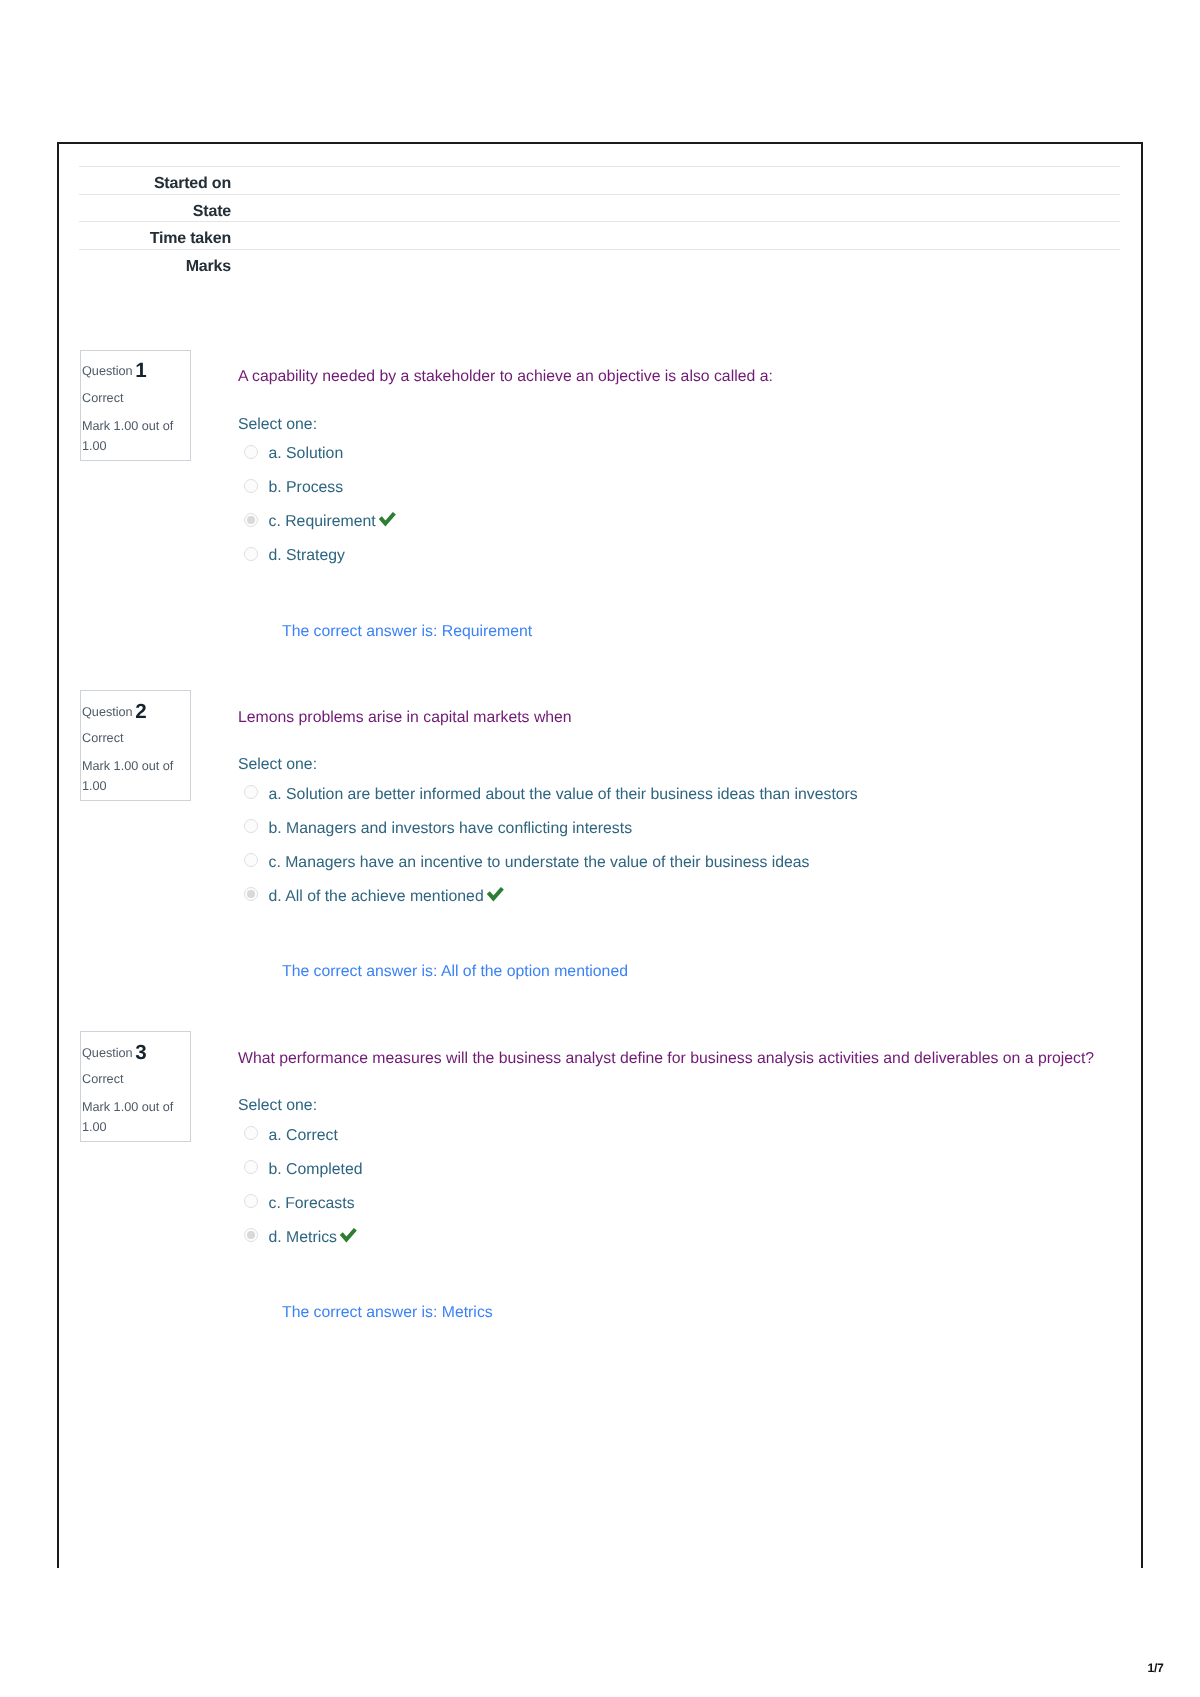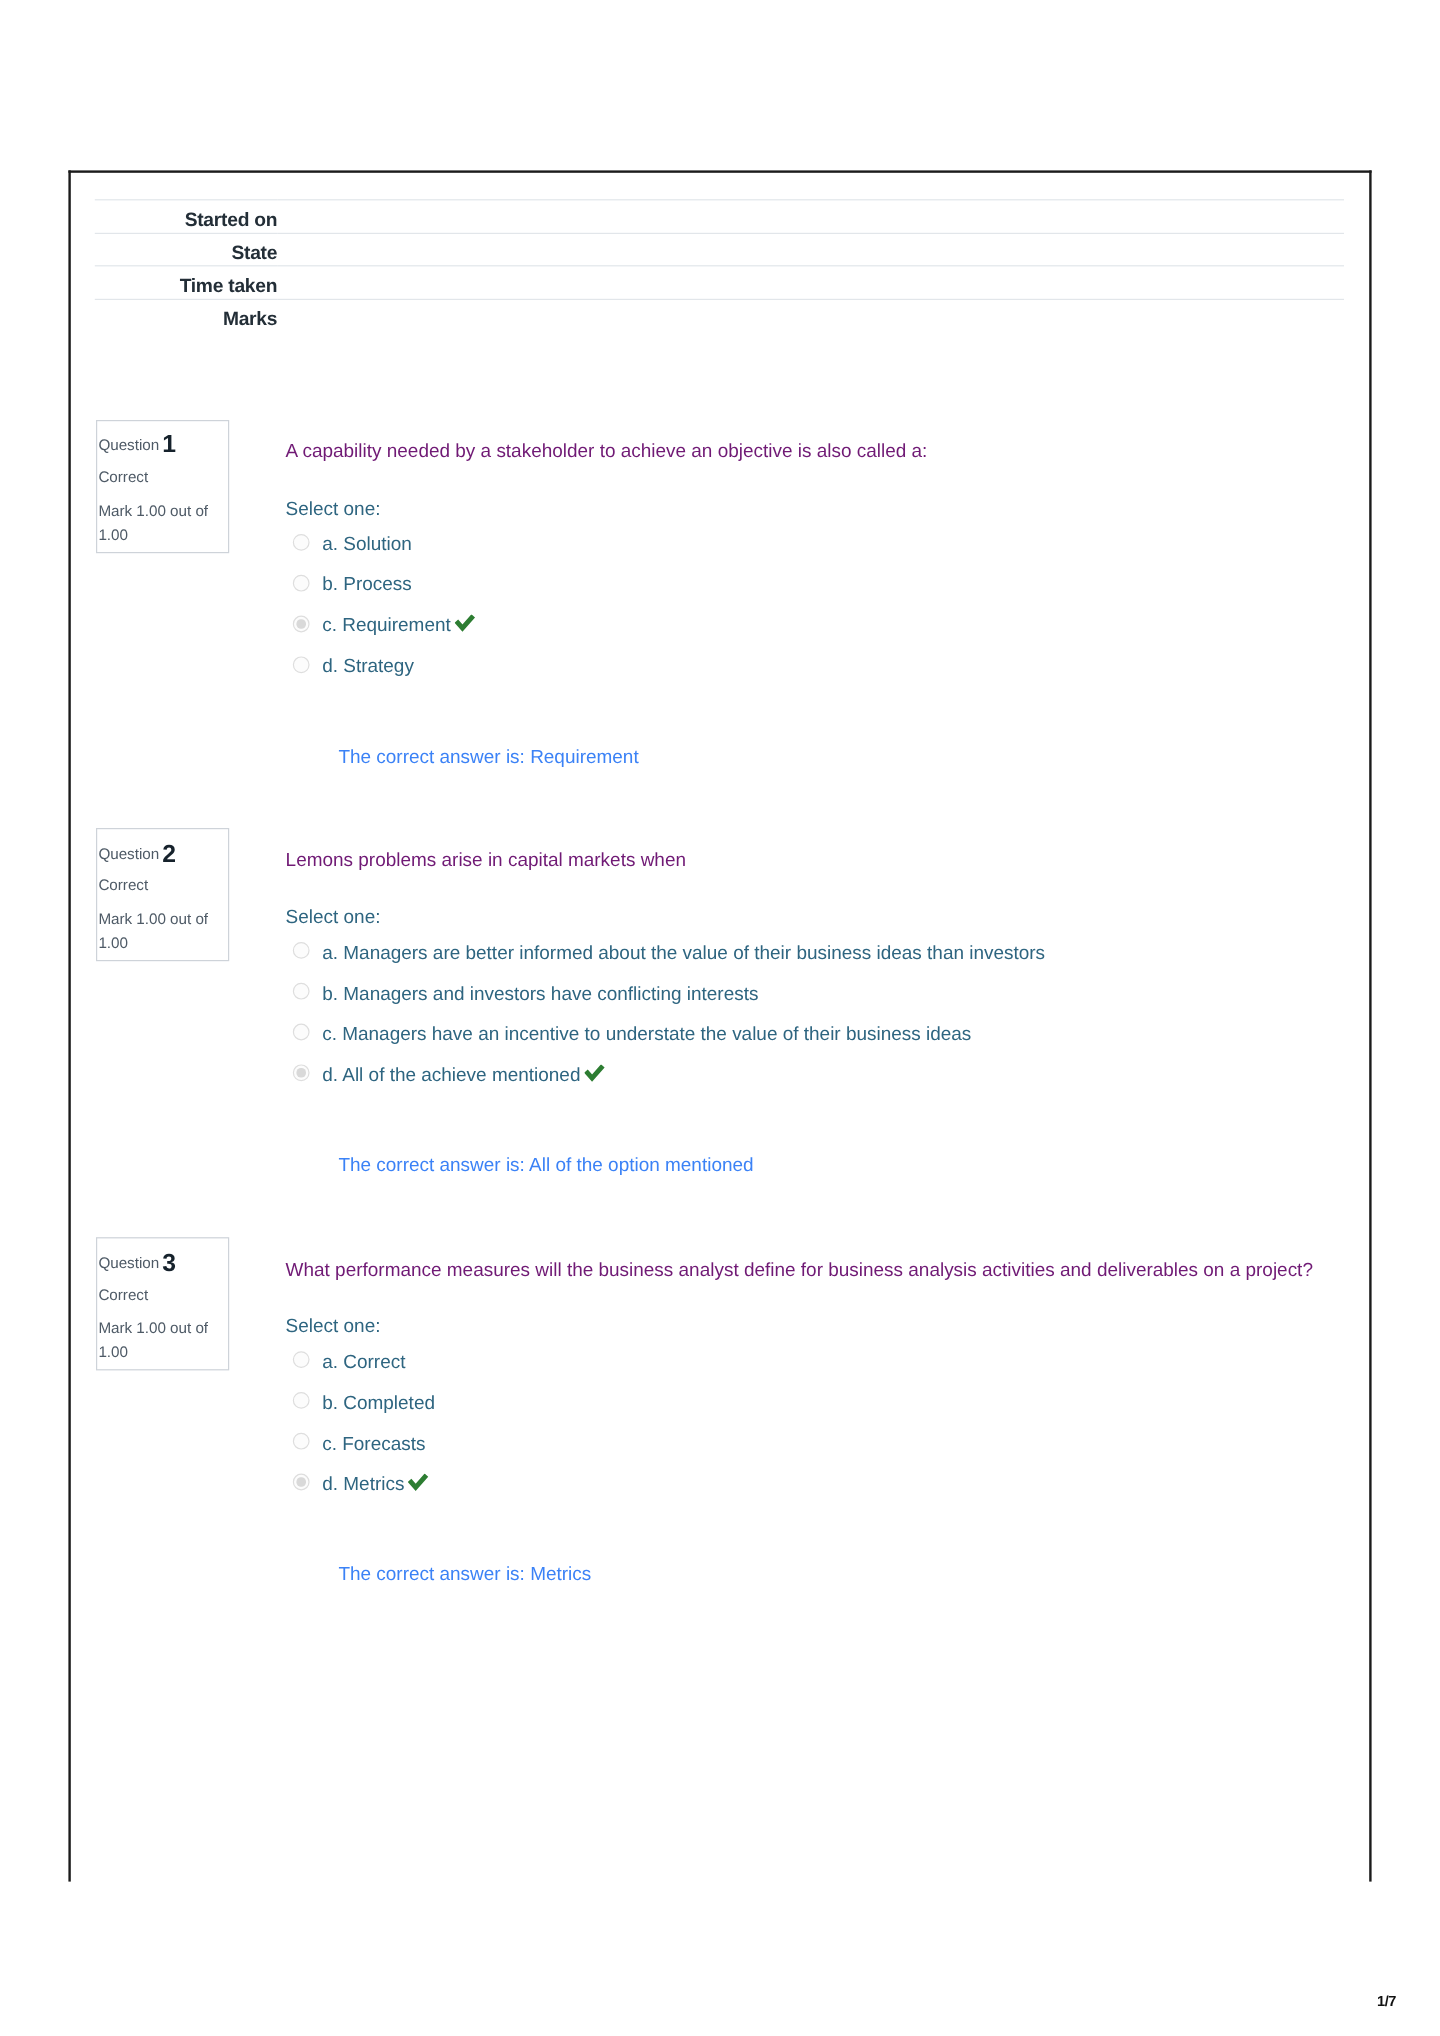--- a/index.html
+++ b/index.html
@@ -116,21 +116,21 @@
           <div class="ln ln1"><span>Question</span> <span class="num">2</span></div>
           <div class="ln ln2">Correct</div>
           <div class="ln ln3">Mark 1.00 out of 1.00</div>
         </div>
         <div class="qbody">
           <div class="qtext">Lemons problems arise in capital markets when</div>
           <div class="sel">Select one:</div>
           <div class="opts">
             <div class="opt" style="top:94.8px">
               <span class="rd"></span>
-              <span class="txt"><span>a.</span> <span>Managers are better informed about the value of their business ideas than investors</span></span>
+              <span class="txt"><span>a.</span> <span>Solution are better informed about the value of their business ideas than investors</span></span>
             </div>
             <div class="opt" style="top:128.8px">
               <span class="rd"></span>
               <span class="txt"><span>b.</span> <span>Managers and investors have conflicting interests</span></span>
             </div>
             <div class="opt" style="top:162.8px">
               <span class="rd"></span>
               <span class="txt"><span>c.</span> <span>Managers have an incentive to understate the value of their business ideas</span></span>
             </div>
             <div class="opt" style="top:196.8px">

